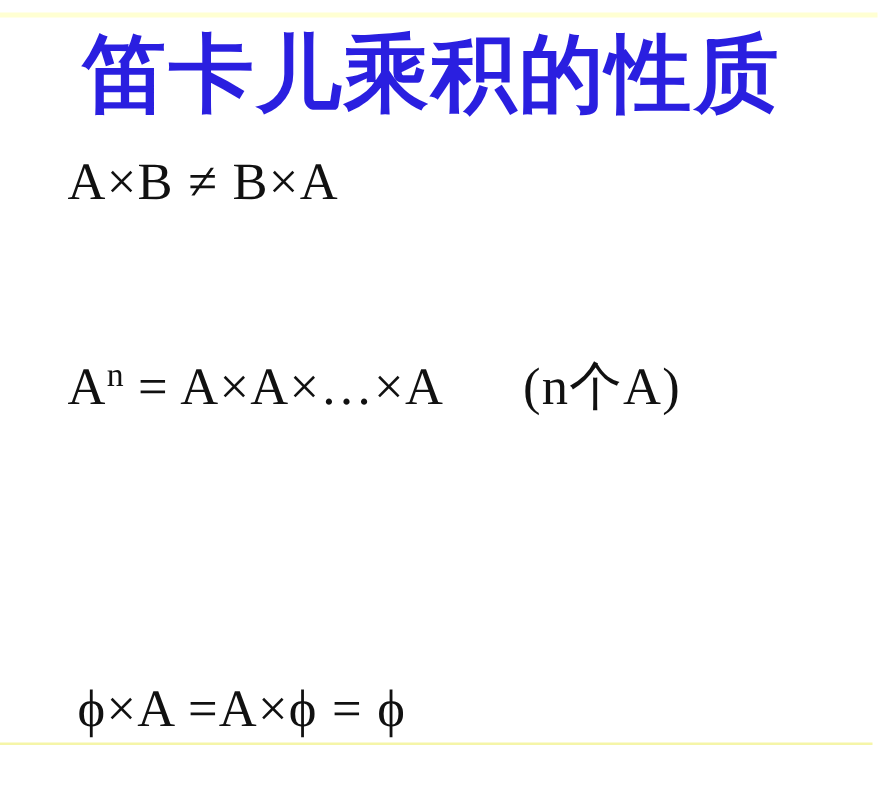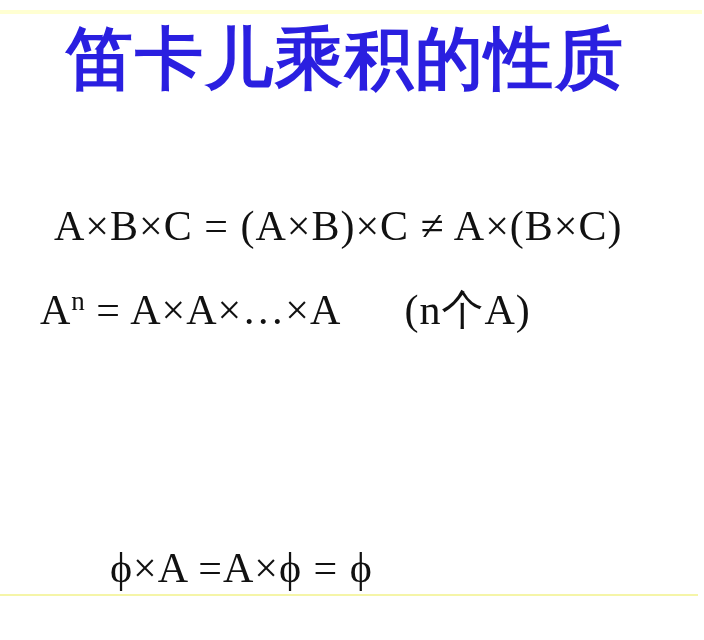--- a/index.html
+++ b/index.html
@@ -61,32 +61,32 @@
 </style>
 </head>
 <body>
 
 <div class="slide">
 
   <div class="rule top" style="background: rgb(255, 255, 210);"></div>
 
   <div class="title" style="color: rgb(42, 31, 224);">笛卡儿乘积的性质</div>
 
-
-  <div class="fline" style="left:54px;top:198px;">
-    <span>A×B×C = (A×B)×C ≠ A×(B×C)</span>
+  <div class="fline" style="left:54px;top:118px;">
+    <span>A×B ≠ B×A</span>
   </div>
 
-  <div class="fline" style="left:40px;top:282px;">
+
+  <div class="fline" style="left:54px;top:282px;">
     <span>A</span><span class="sup">n</span>
     <span>= A×A×…×A</span>
     <span class="note">(n个A)</span>
   </div>
 
 
 
-  <div class="fline" style="left:62px;top:540px;margin-left:48px;">
+  <div class="fline" style="left:62px;top:540px;">
     <span>ϕ×A =A×ϕ = ϕ</span>
   </div>
 
   <div class="rule bottom" style="background: rgb(245, 245, 168);"></div>
 
 </div>
 
 </body></html>

